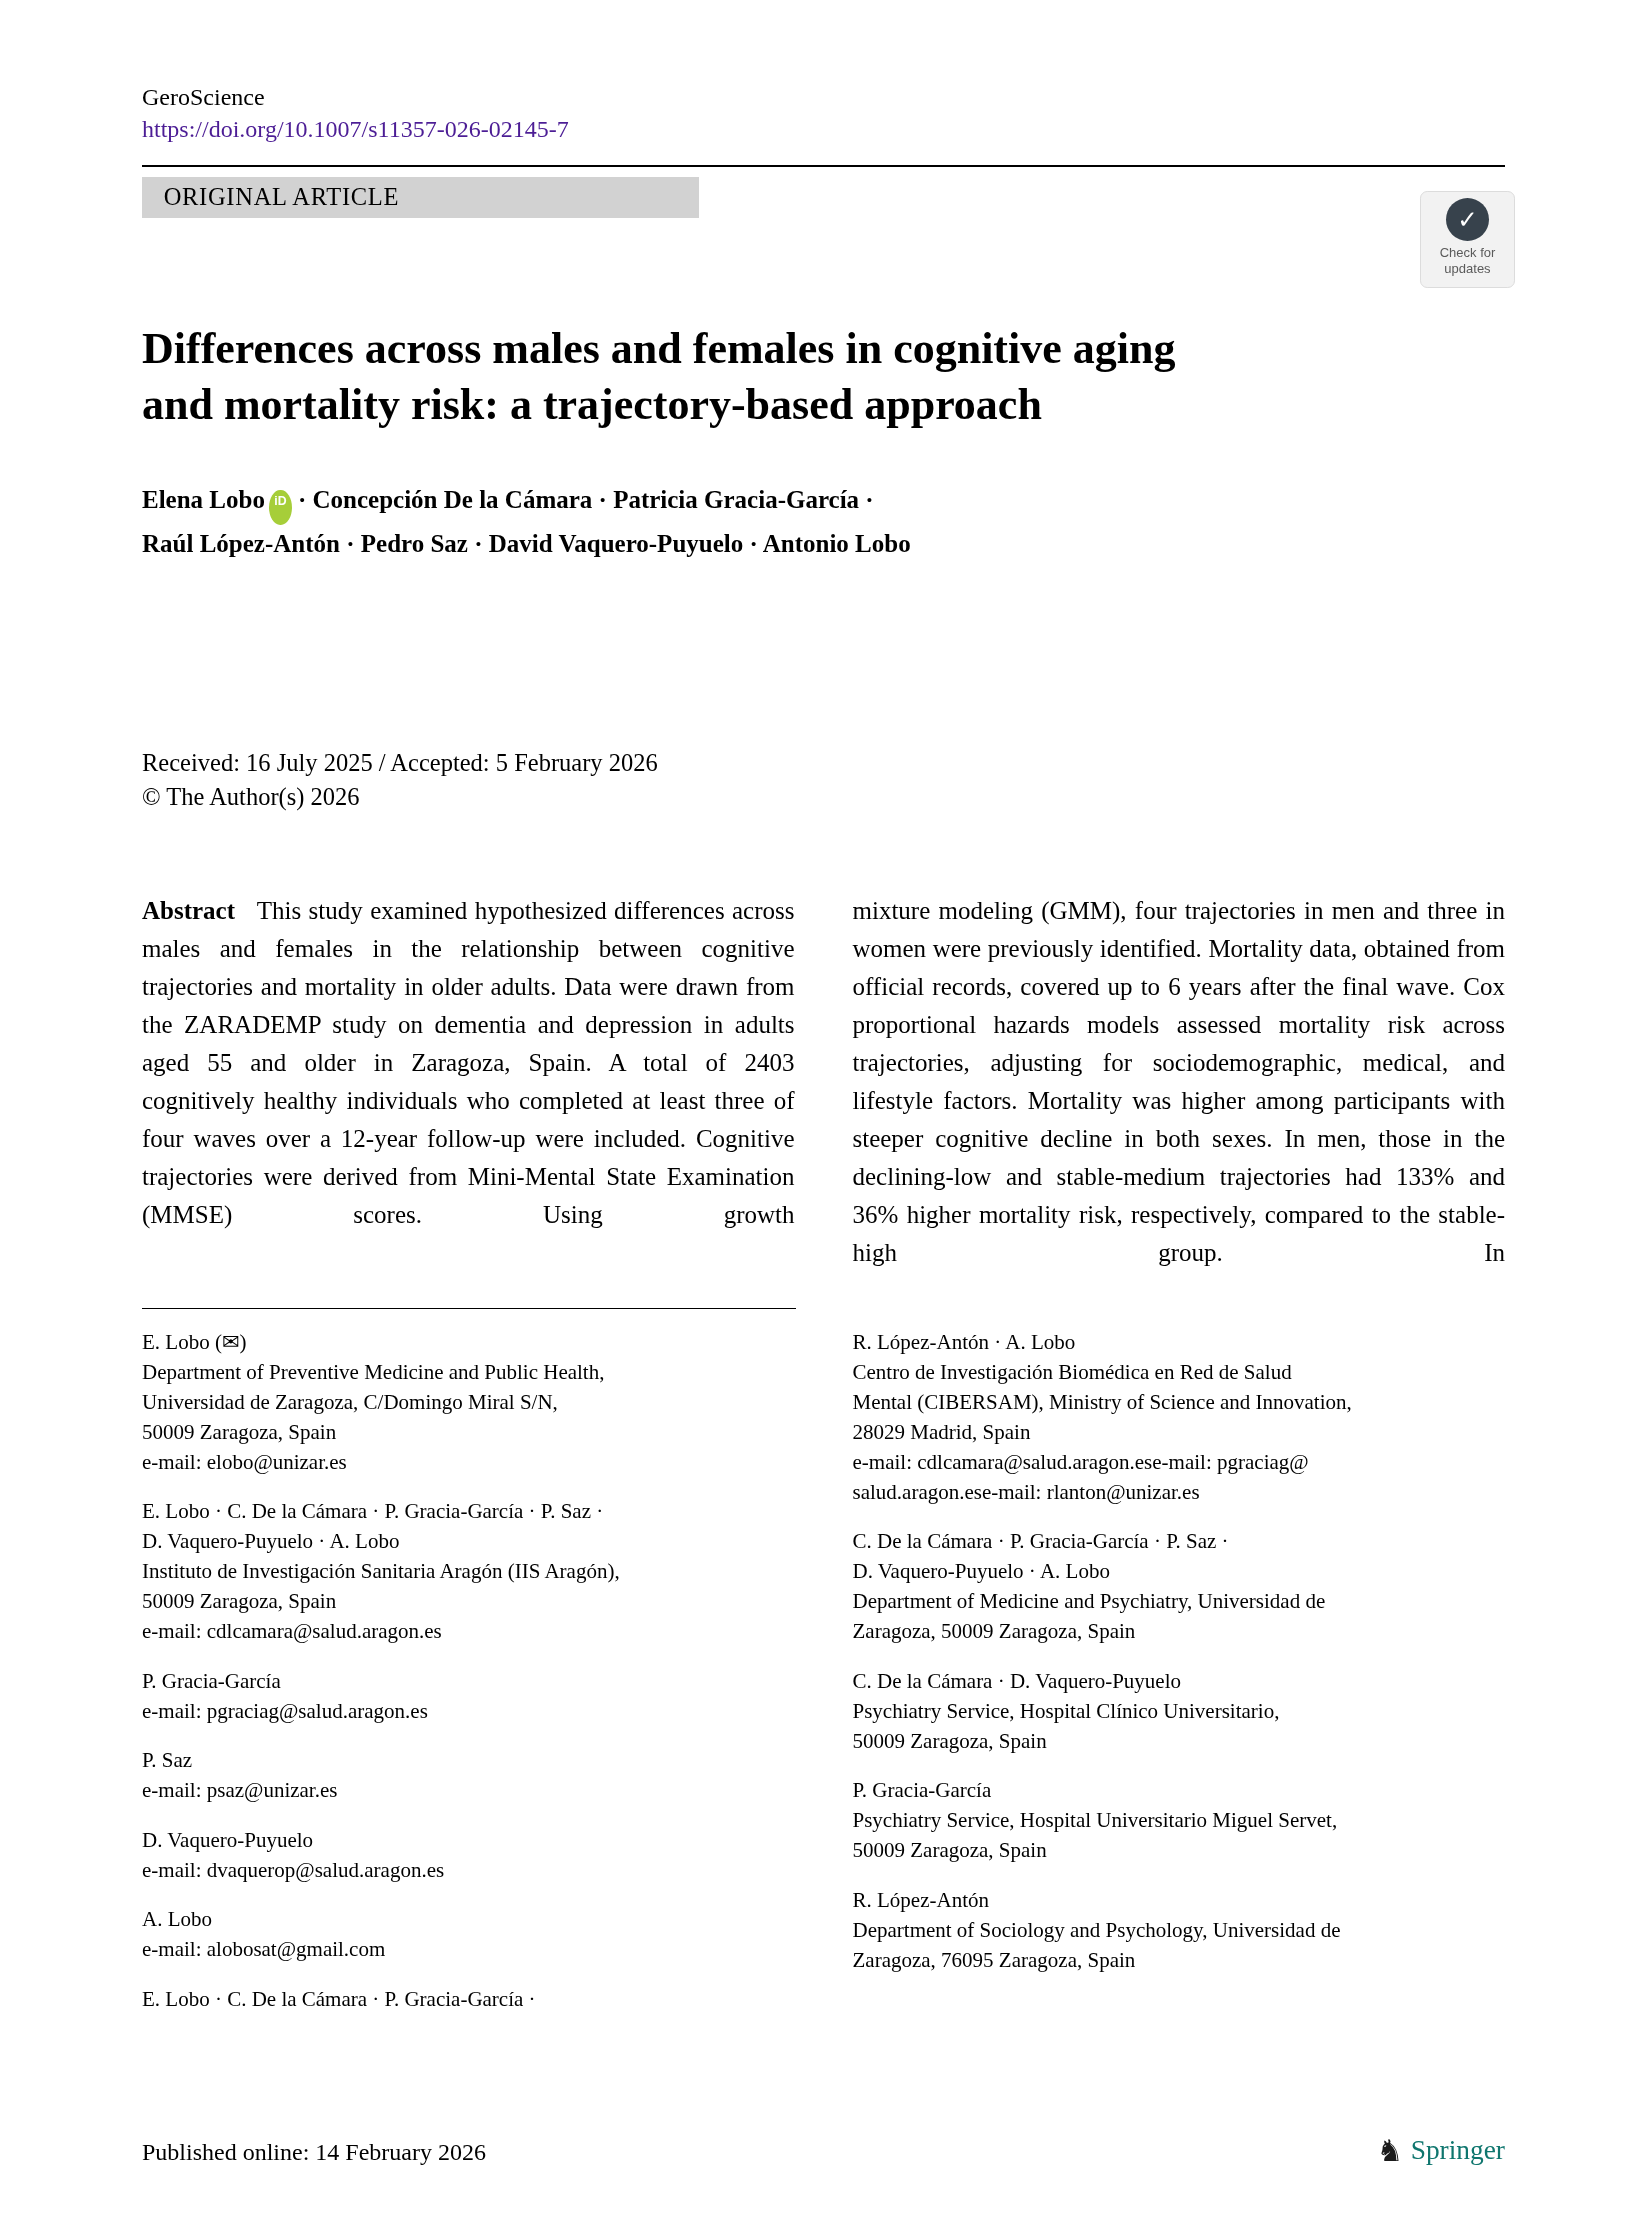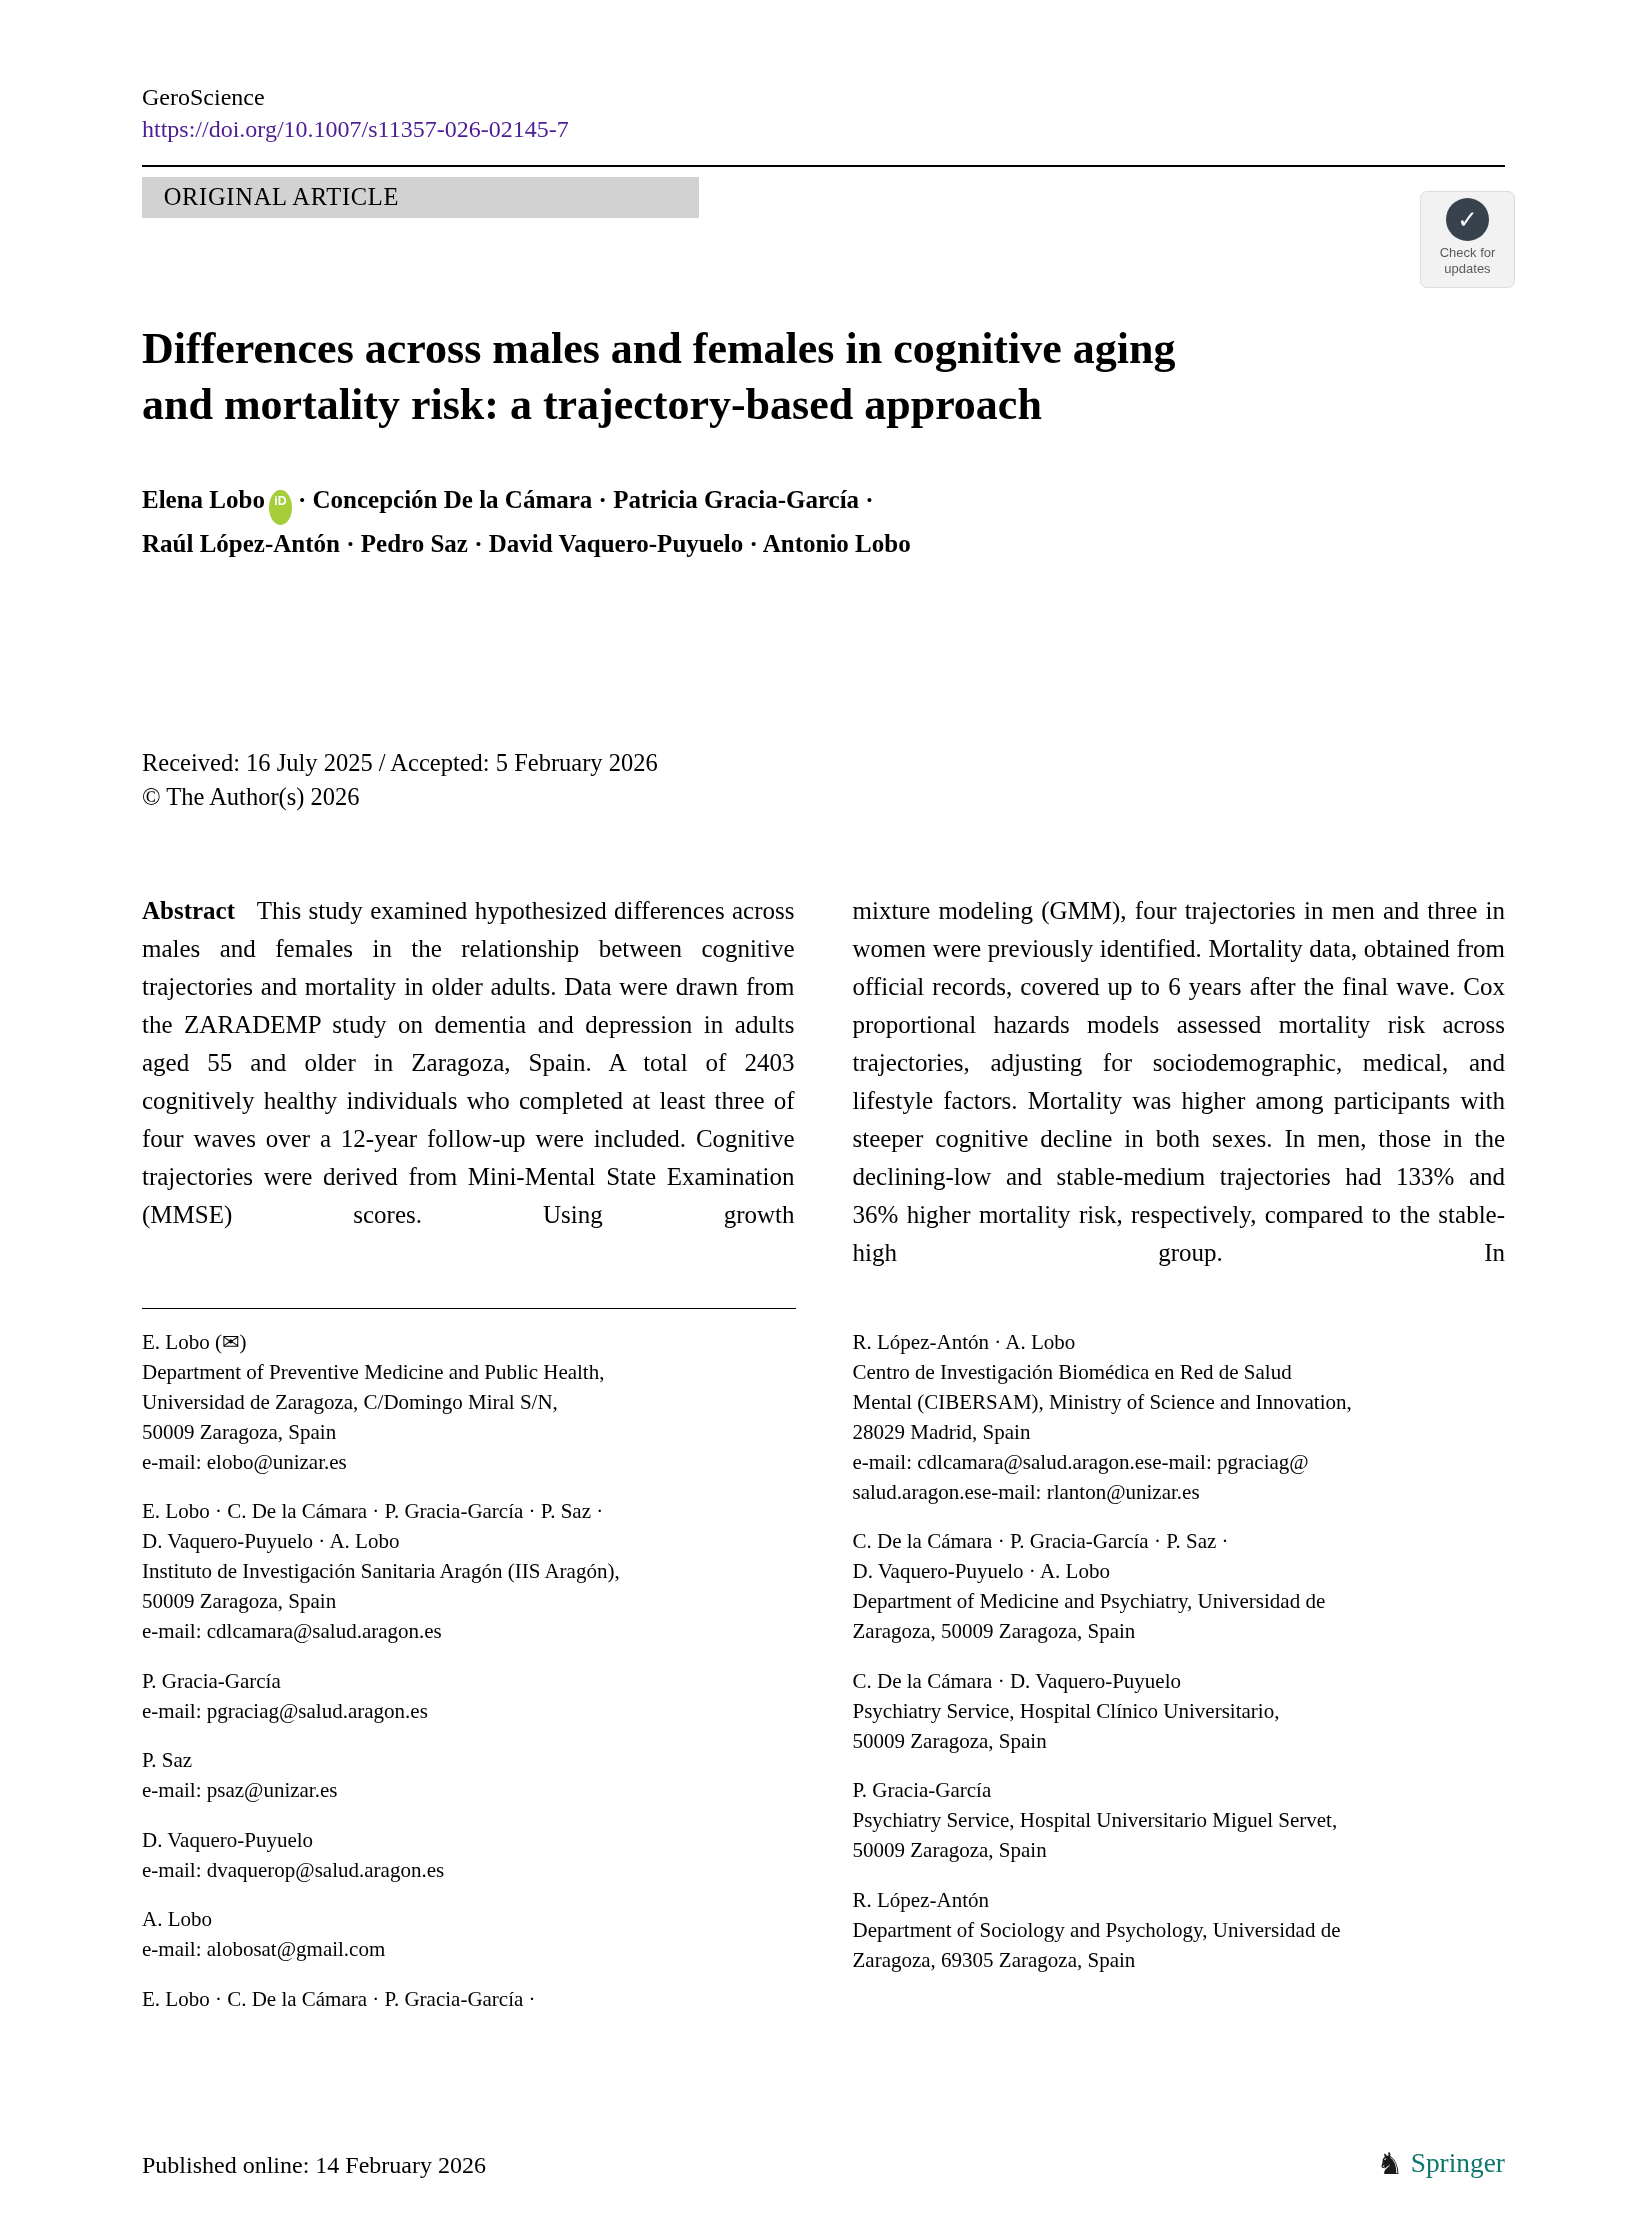--- a/index.html
+++ b/index.html
@@ -5,21 +5,21 @@
   * { margin:0; padding:0; box-sizing:border-box; }
   html, body { background:#ffffff; }
   .page {
     position: relative;
     width: 1645px;
     height: 2216px;
     margin: 0 auto;
     background: #ffffff;
     color: #000000;
     font-family: "Liberation Serif", "DejaVu Serif", serif;
-    padding: 81px 140px 37px 142px;
+    padding: 81px 140px 50px 142px;
     display: flex;
     flex-direction: column;
     overflow: hidden;
   }
   .journal { font-size: 24px; line-height: 1.35; }
   .doi { display:block; font-size: 24px; line-height: 1.35; color:#4c1d95; text-decoration:none; }
   .head-rule { border-top: 2.2px solid #000; margin-top: 19px; }
   .type-row { position: relative; margin-top: 10px; height: 43px; }
   .article-type {
     display:block; width: 557px; background:#d2d2d2;
@@ -151,21 +151,21 @@
 Department of Medicine and Psychiatry, Universidad de
 Zaragoza, 50009 Zaragoza, Spain</div>
         <div class="fn-block">C. De la Cámara · D. Vaquero-Puyuelo
 Psychiatry Service, Hospital Clínico Universitario,
 50009 Zaragoza, Spain</div>
         <div class="fn-block">P. Gracia-García
 Psychiatry Service, Hospital Universitario Miguel Servet,
 50009 Zaragoza, Spain</div>
         <div class="fn-block">R. López-Antón
 Department of Sociology and Psychology, Universidad de
-Zaragoza, 69305 Zaragoza, Spain</div>
+Zaragoza, 76095 Zaragoza, Spain</div>
       </div>
     </div>
   </div>
 
   <div class="footer">
     <div>Published online: 14 February 2026</div>
     <div class="publisher">
       <span class="springer-glyph">♞</span>
       <span class="springer-name">Springer</span>
     </div>

